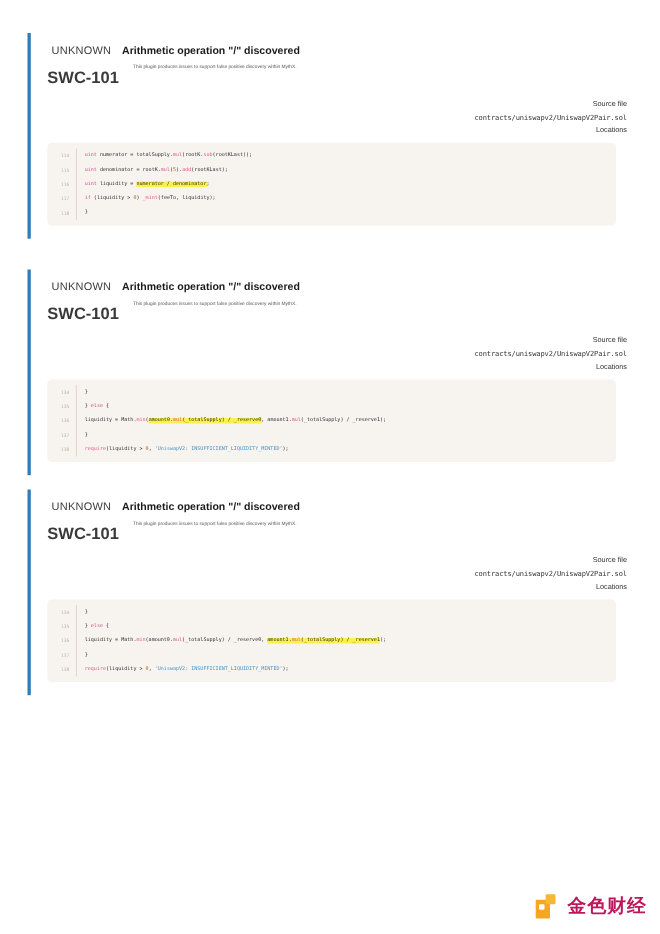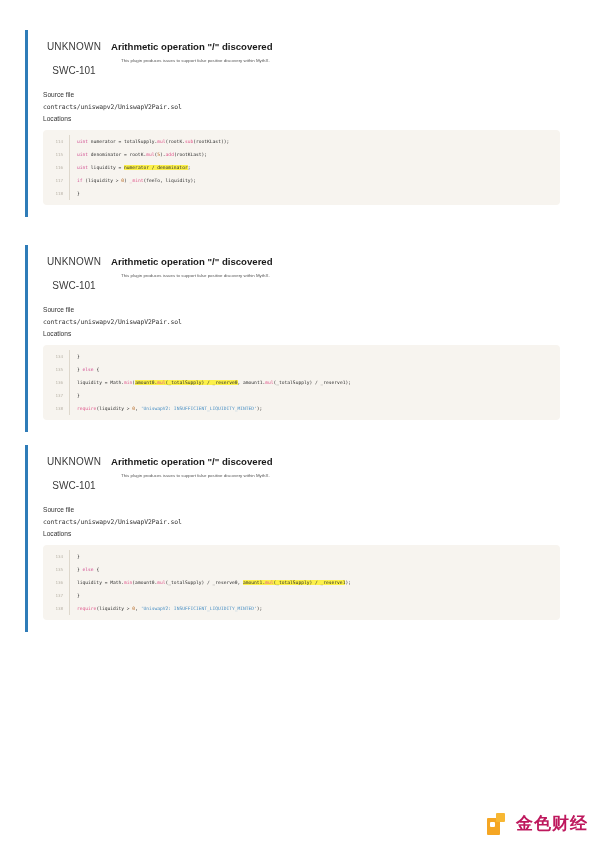--- a/index.html
+++ b/index.html
@@ -60,25 +60,26 @@
     text-align: center;
   }
   .severity-label {
     font-size: 10px;
     color: #3a3a3a;
     letter-spacing: 0.2px;
     line-height: 13px;
     white-space: nowrap;
   }
   .swc-label {
-    font-size: 10px;
+    font-size: 15px;
     color: #3a3a3a;
     line-height: 13px;
     margin-top: 11px;
     white-space: nowrap;
+    font-weight: bold;
   }
   .title-block {
     margin-left: 68px;
     padding-top: 1px;
   }
   .issue-title {
     font-size: 9.6px;
     color: #1a1a1a;
     line-height: 12px;
     font-weight: 600;
@@ -87,20 +88,21 @@
     font-size: 4.4px;
     color: #555555;
     line-height: 7px;
     margin-top: 4px;
     margin-left: 10px;
   }
 
   
   .meta-block {
     margin-top: 11px;
+    text-align: right;
   }
   .meta-label {
     font-size: 6.6px;
     color: #333333;
     line-height: 12px;
     font-family: "Liberation Sans", sans-serif;
   }
   .meta-value {
     font-size: 6.4px;
     color: #333333;

